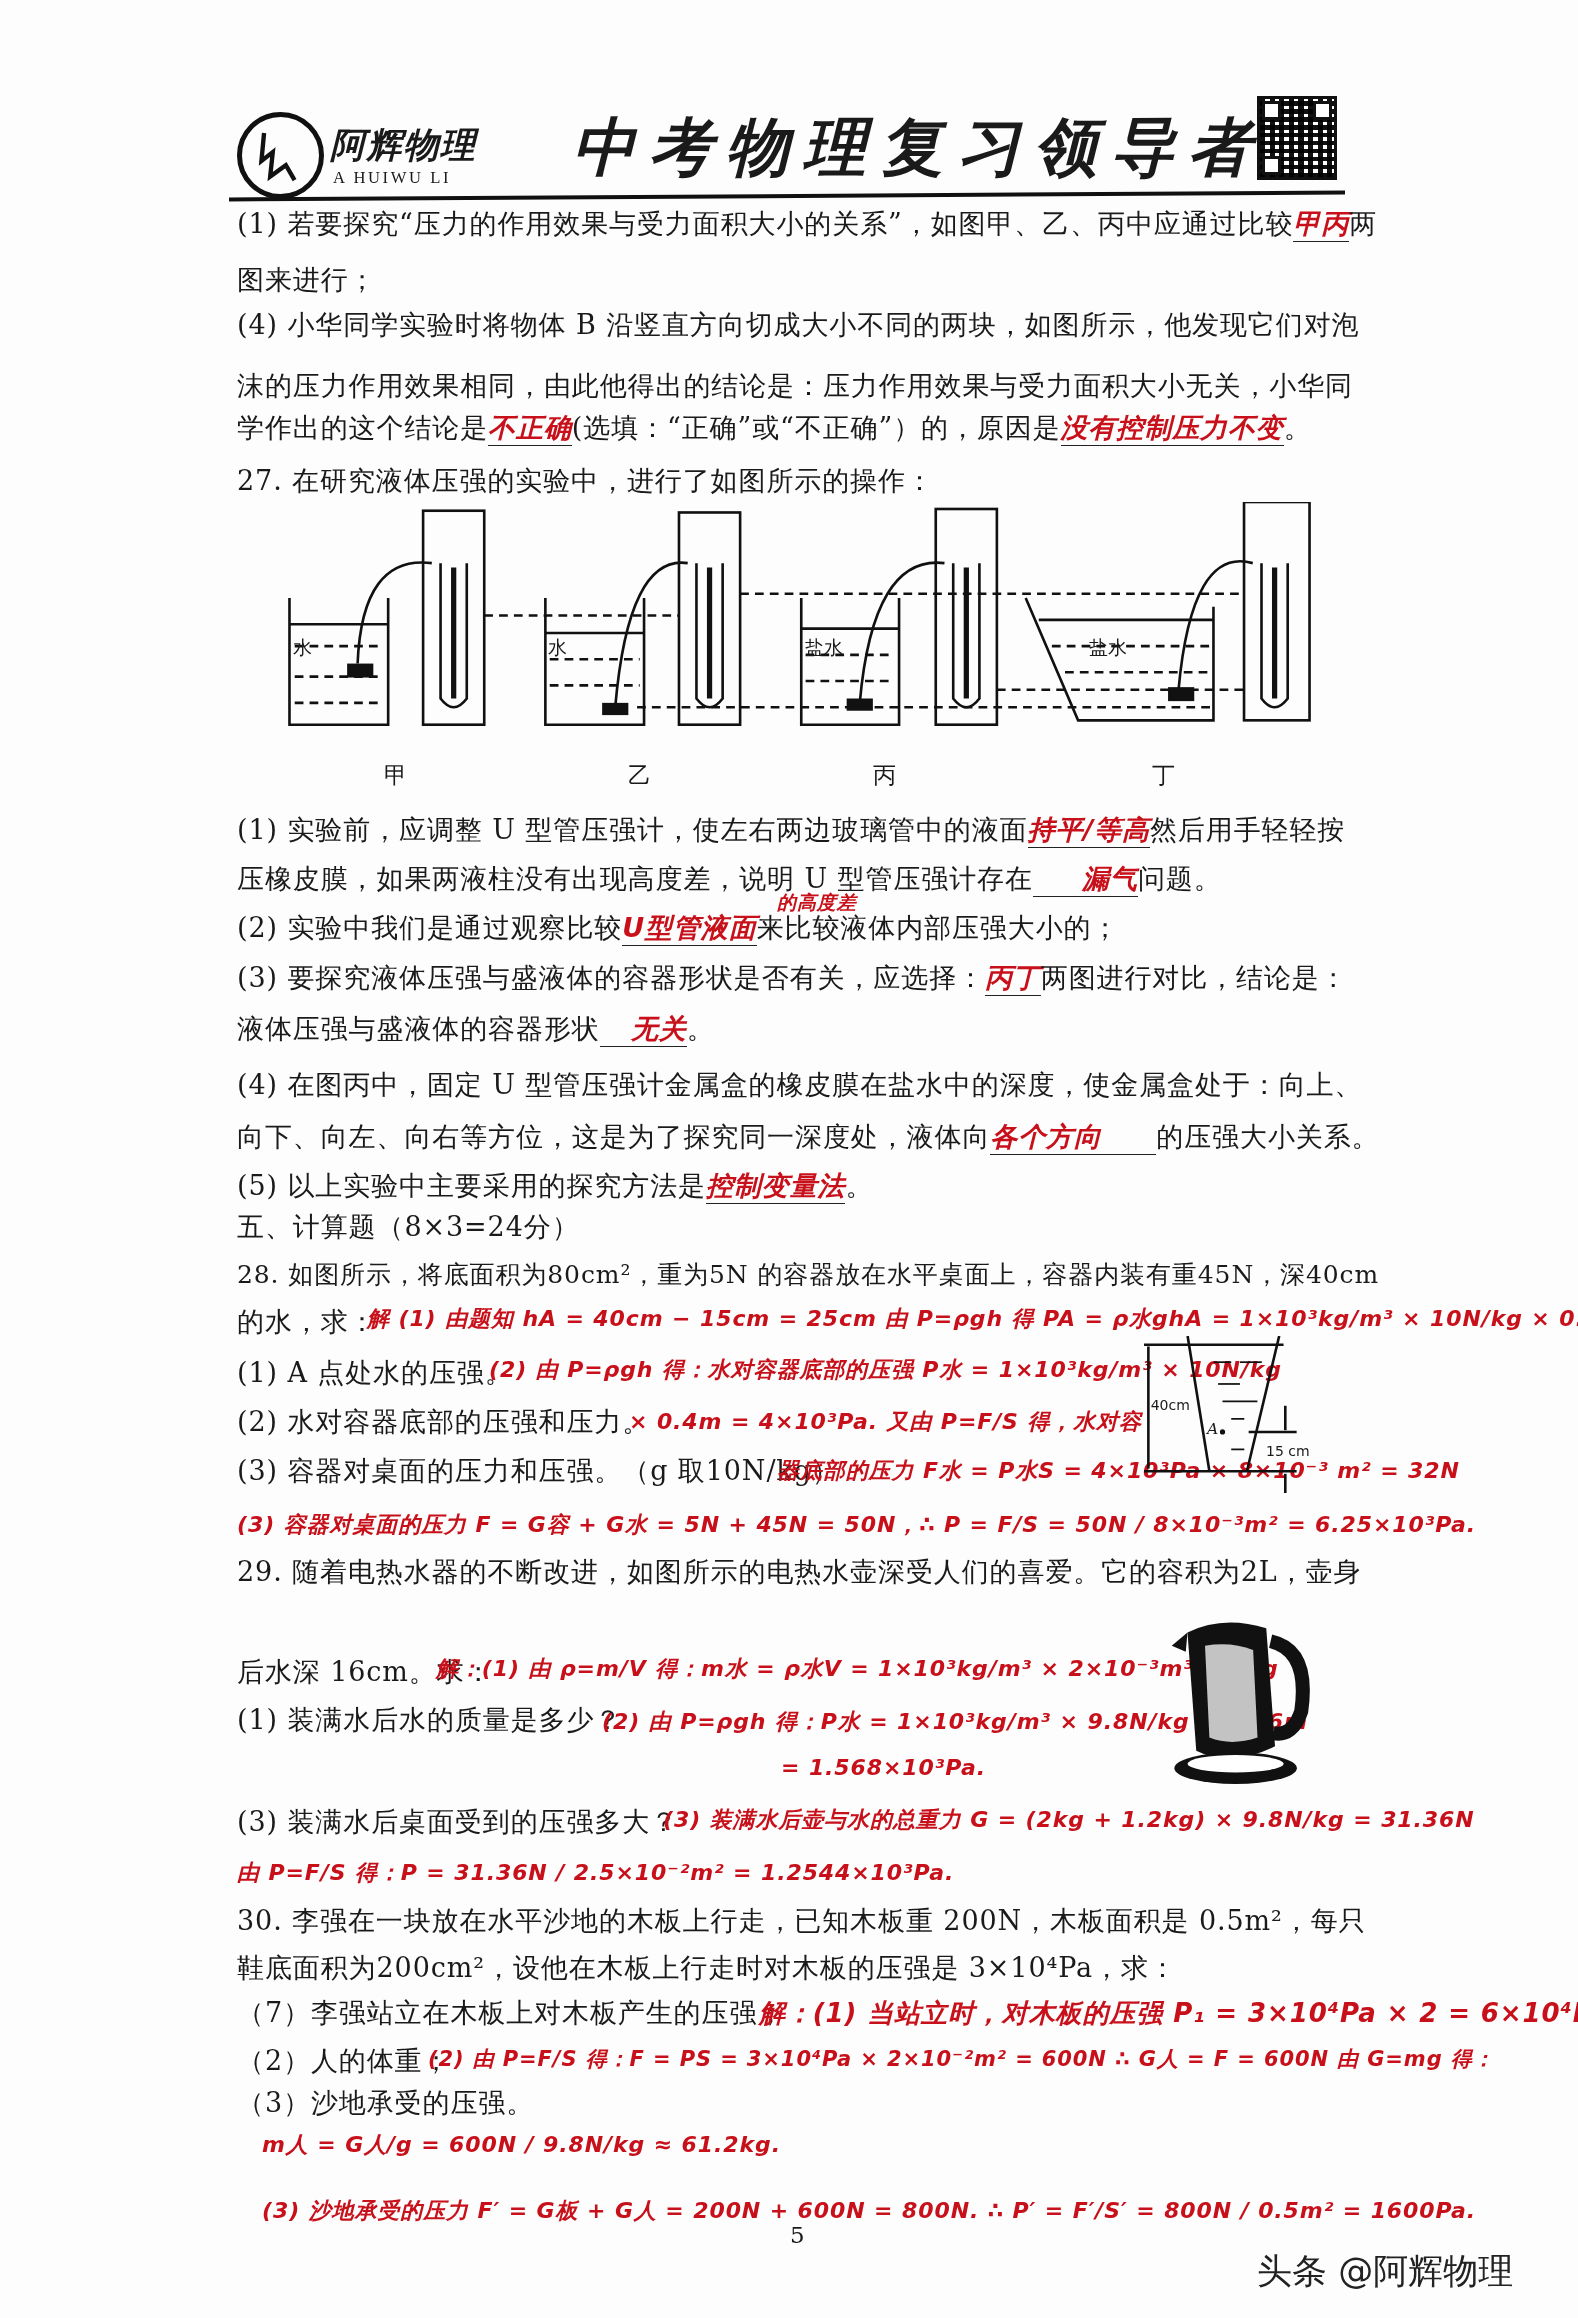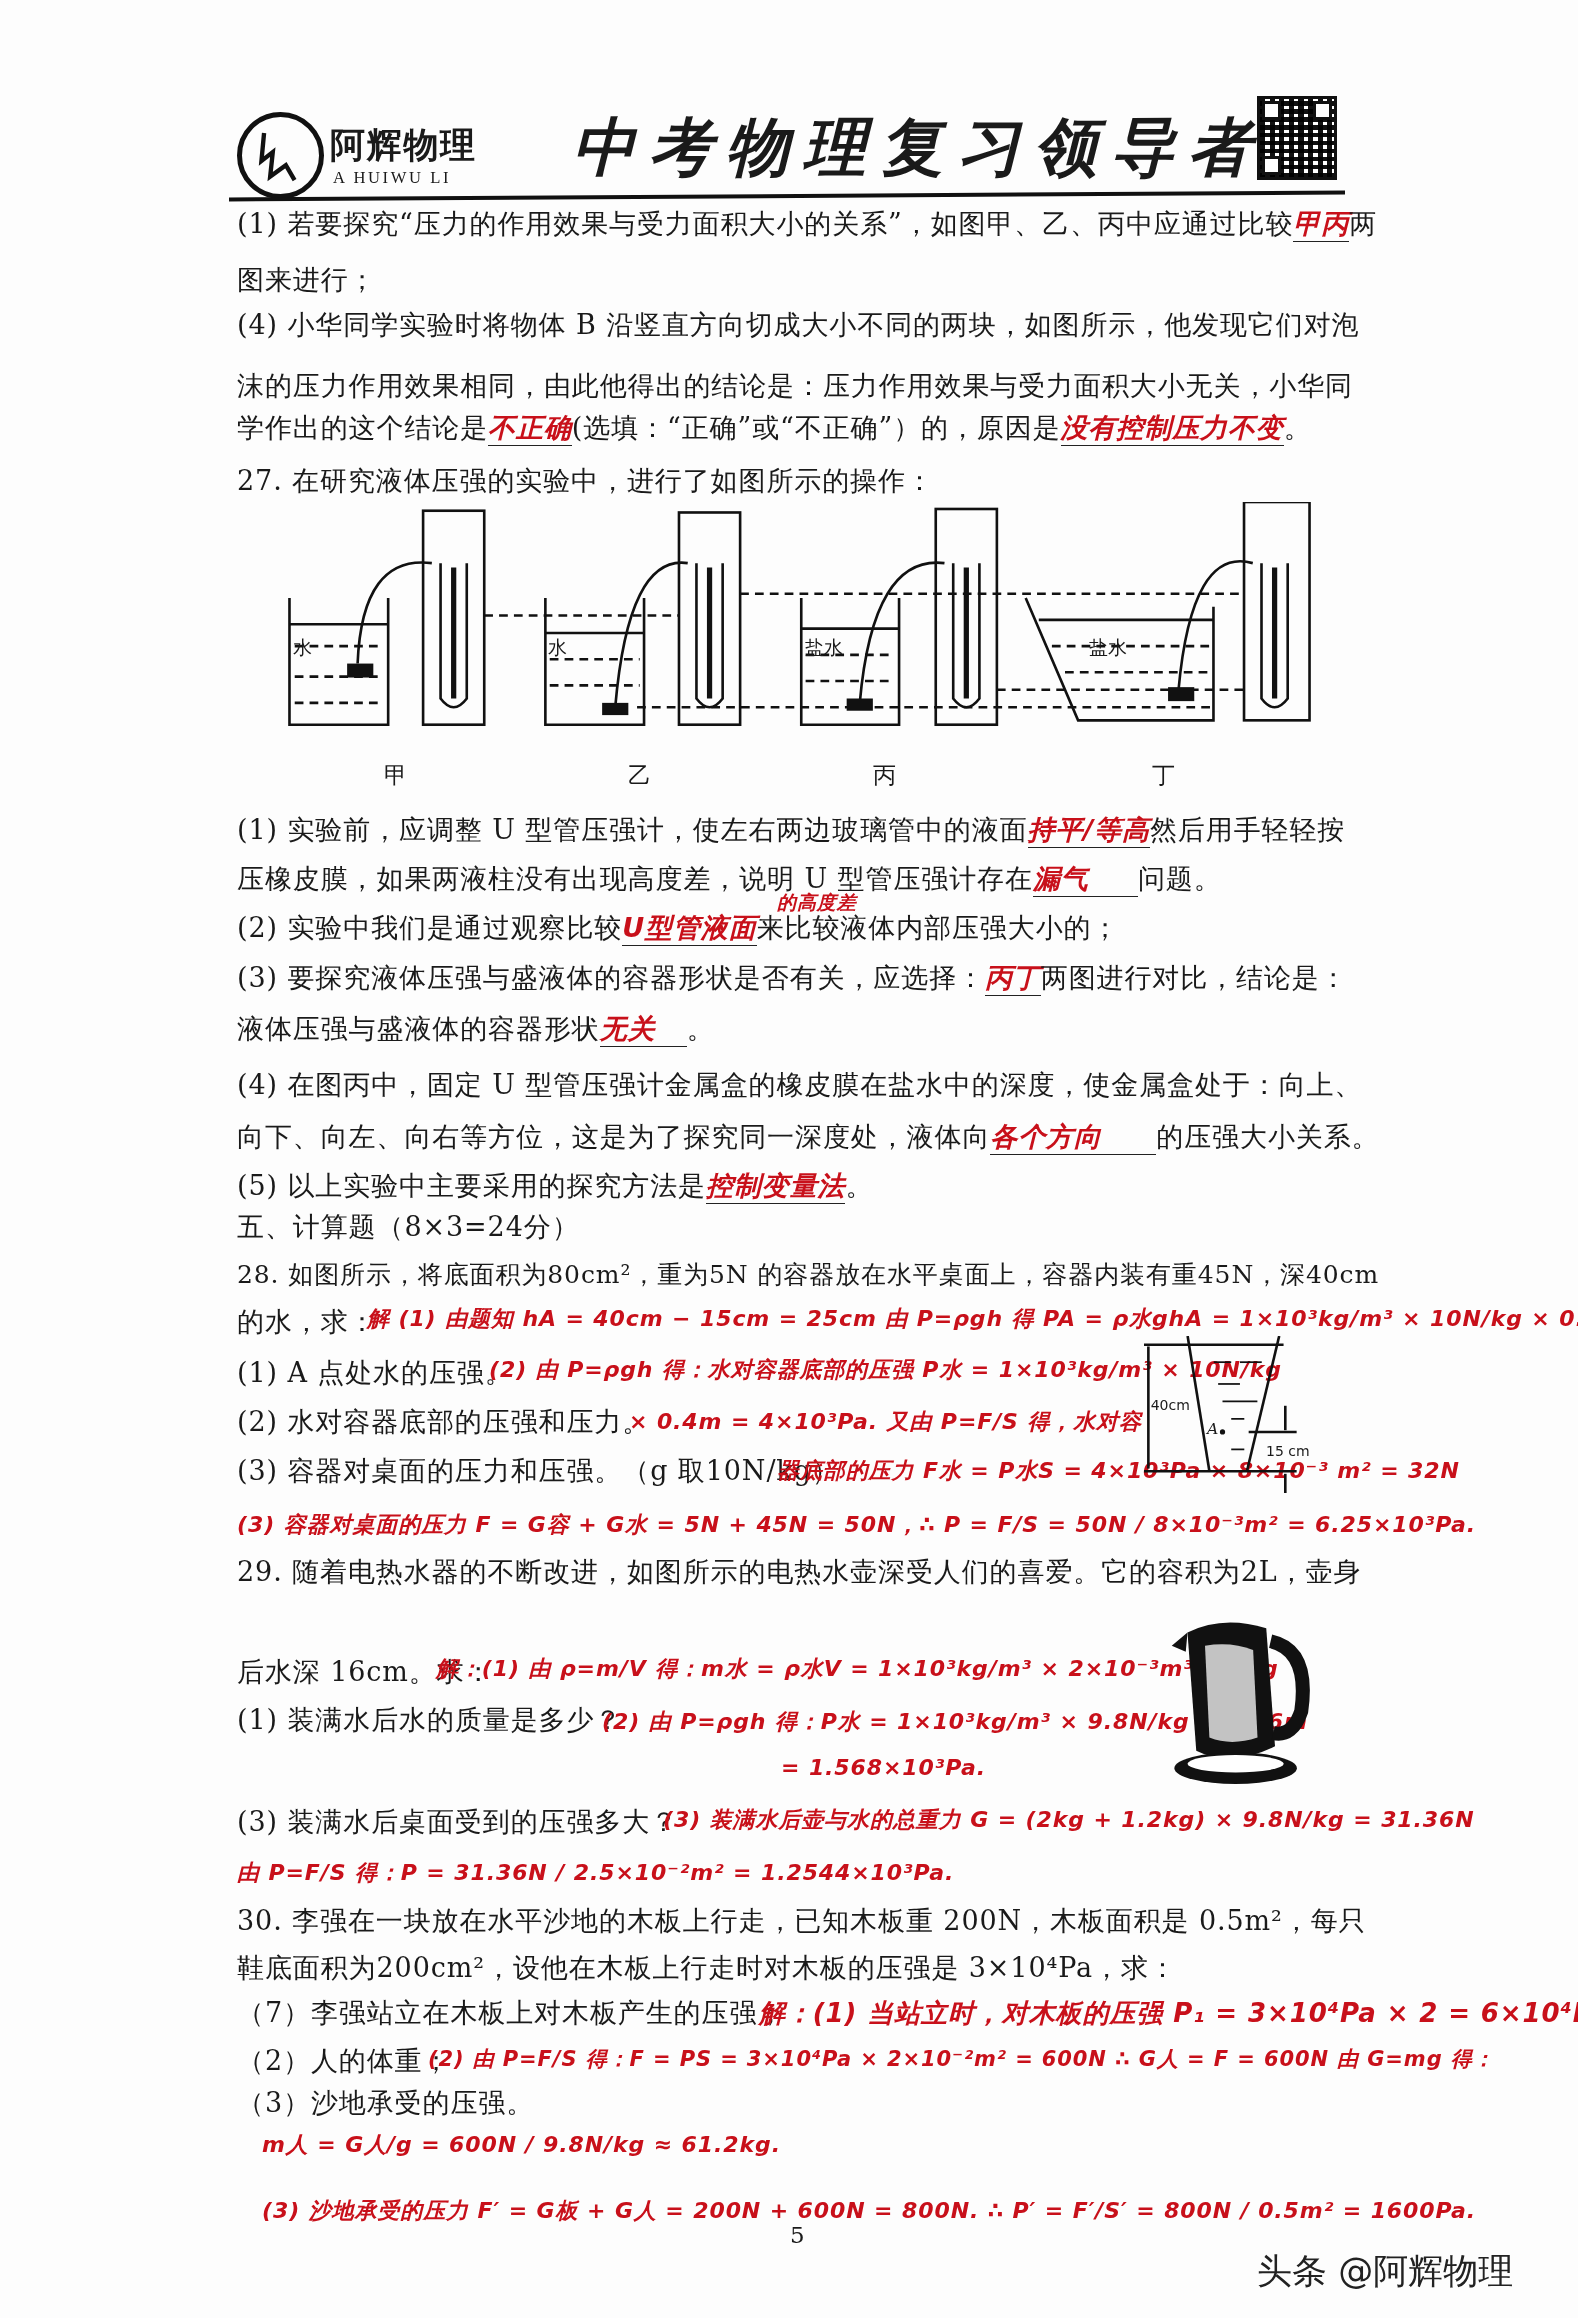--- a/index.html
+++ b/index.html
@@ -5,38 +5,38 @@
   html, body { margin:0; padding:0; background:#fff; }
   body { width:1578px; height:2319px; position:relative; overflow:hidden;
          font-family:"DejaVu Serif","Liberation Serif",serif; color:#1a1a1a; }
   .page { position:absolute; left:0; top:0; width:1578px; height:2319px; background:#fdfdfd; }
 
   
   .logo-circle { position:absolute; left:237px; top:112px; width:87px; height:87px;
                  border:5.2px solid #111; border-radius:50%; box-sizing:border-box; }
   .logo-circle svg { position:absolute; left:8.7px; top:8.7px; }
   .logo-cn { position:absolute; left:330px; top:122px; font-size:35px; font-weight:bold;
-             font-family:"DejaVu Serif",serif; letter-spacing:1.7px; }
+             font-family:"DejaVu Serif",serif; letter-spacing:1.7px;font-style:italic; }
   .logo-en { position:absolute; left:333px; top:168px; font-size:16.6px; letter-spacing:2.6px;
              font-family:"Liberation Serif",serif; }
   .main-title { position:absolute; left:572px; top:105px; font-size:63px; font-weight:bold;
                 letter-spacing:14px; font-family:"DejaVu Serif",serif; font-style:italic; }
   .qr { position:absolute; left:1257px; top:96px; width:80px; height:84px;
         background:
           repeating-linear-gradient(90deg,#111 0 5.2px,#fff 5.2px 9.6px),
           repeating-linear-gradient(0deg,#111 0 4.4px,#fff 4.4px 7.9px);
         background-blend-mode:multiply; border:3.5px solid #111; box-sizing:border-box; }
   .qr .f { position:absolute; width:19px; height:19px; border:3.5px solid #111; background:#fff; box-sizing:border-box; }
   .header-rule { position:absolute; left:229px; top:194px; width:1116px; height:4.4px; background:#111;
                  transform:rotate(-0.35deg); }
 
   
   .line { position:absolute; font-size:27px; white-space:nowrap; letter-spacing:0.9px; line-height:35px; }
   .hw { color:#c8101a; font-family:"DejaVu Sans",sans-serif; font-style:italic; font-weight:bold; }
-  .blank { display:inline-block; border-bottom:1.7px solid #222; text-align:left; min-width:52px; }
+  .blank { display:inline-block; border-bottom:1.7px solid #222; text-align:right; min-width:52px; }
   .hw-line { position:absolute; font-size:26px; white-space:nowrap; color:#c8101a;
              font-family:"DejaVu Sans",sans-serif; font-style:italic; font-weight:bold; letter-spacing:0.9px; }
   .sec { font-weight:normal; }
 
   
   .fig27 { position:absolute; left:279px; top:502px; width:1048px; height:262px; }
   .fig-label { position:absolute; font-size:23px; top:258px; }
 
   
   .kettle { position:absolute; left:1170px; top:1615px; width:140px; height:175px; }

